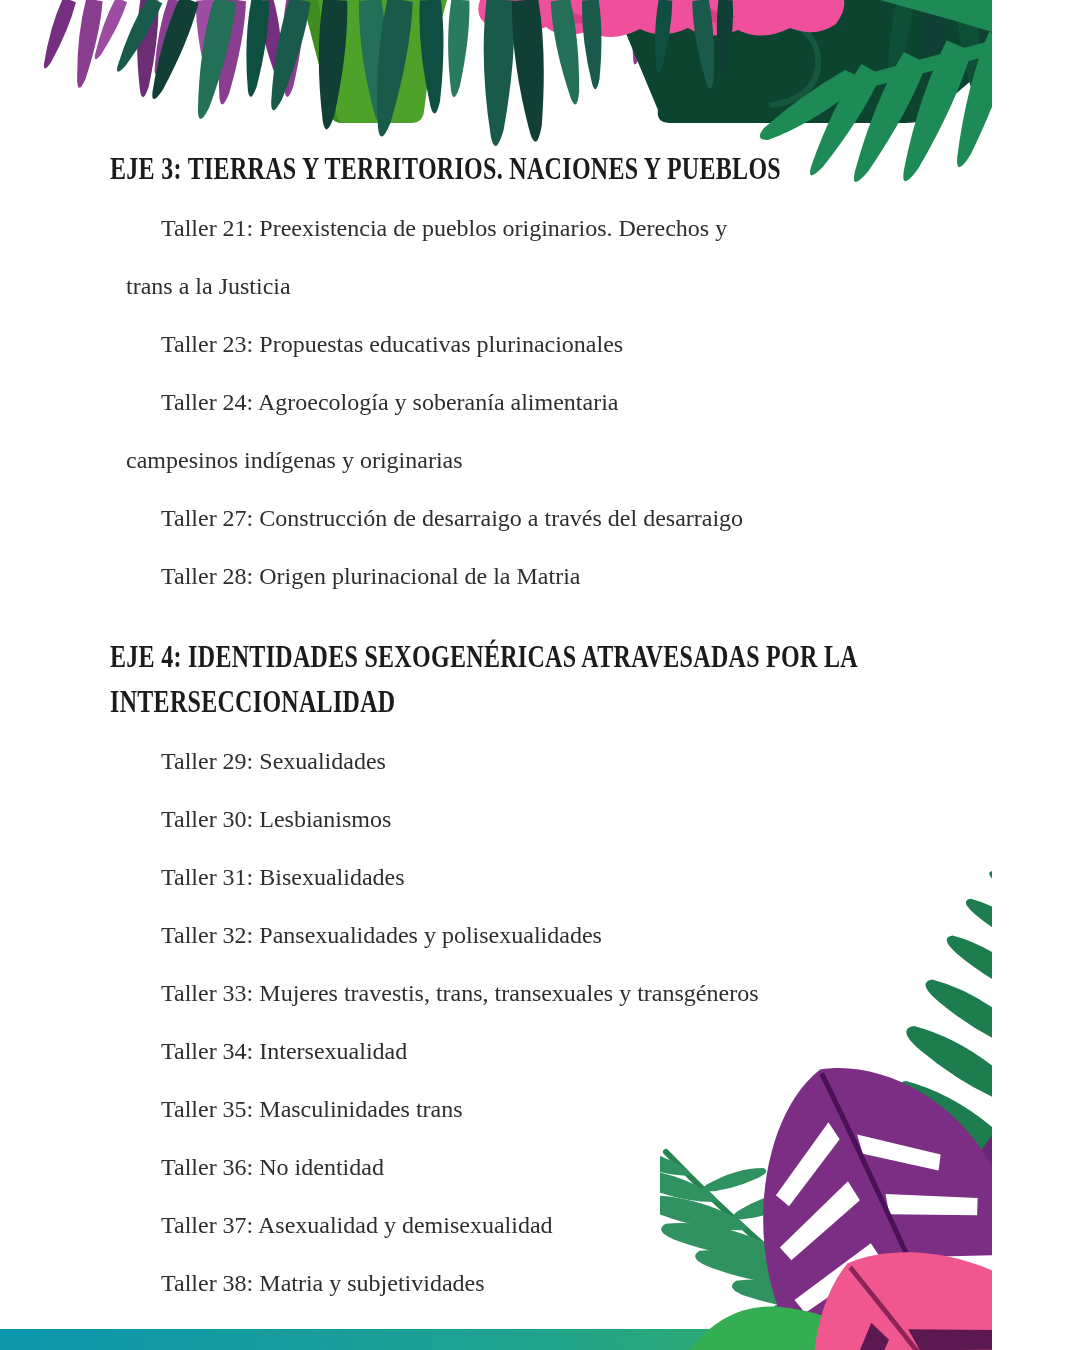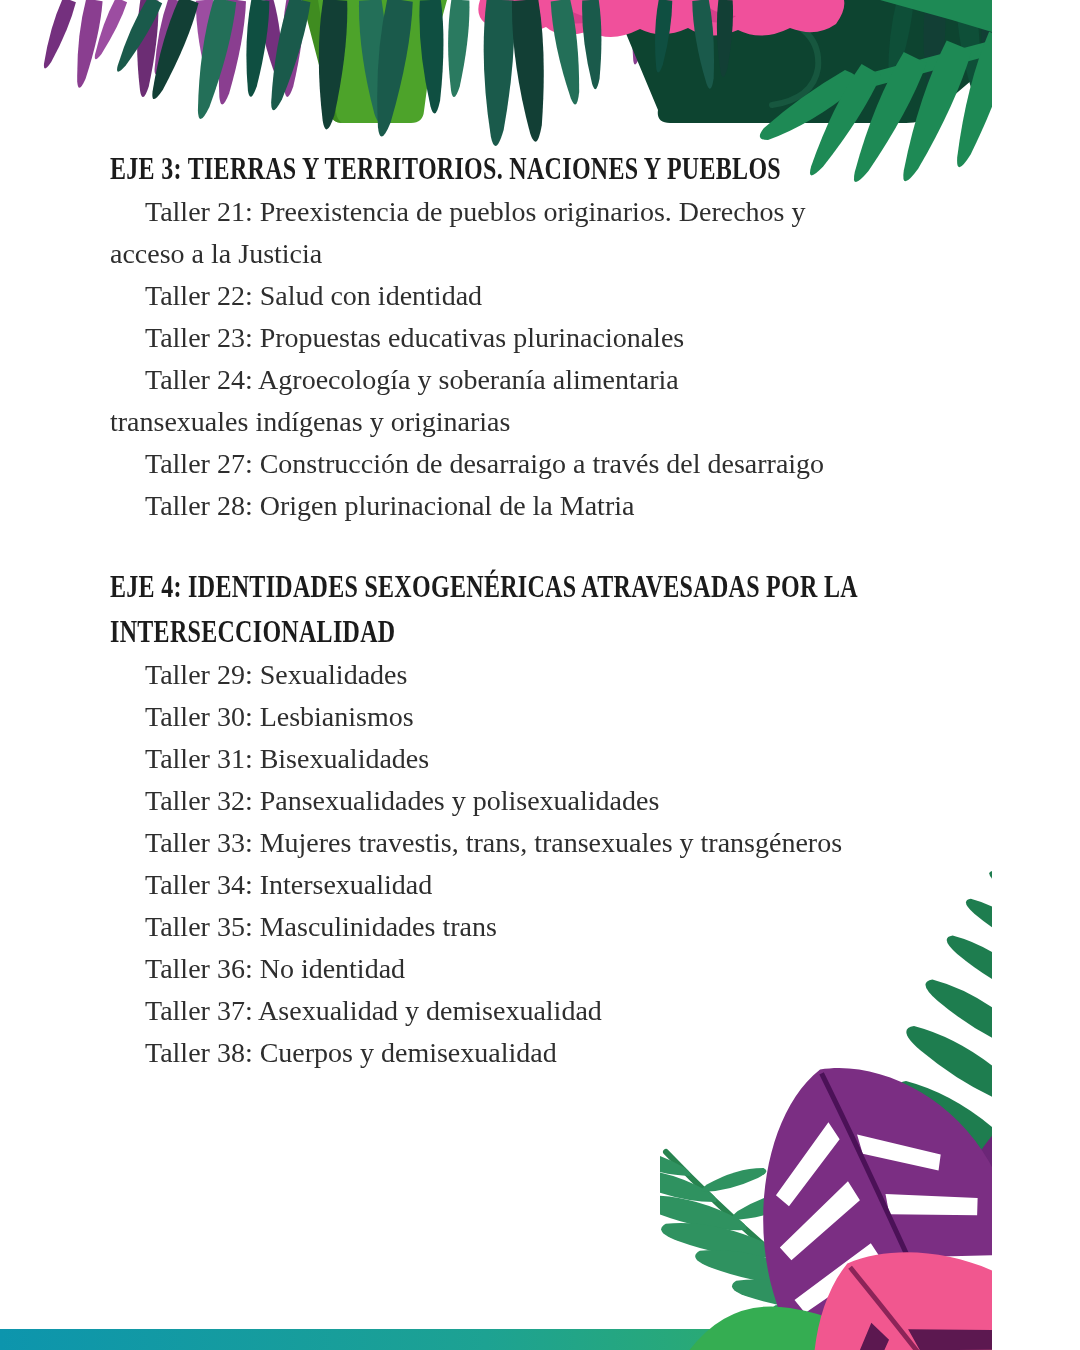--- a/index.html
+++ b/index.html
@@ -14,21 +14,21 @@
     position:absolute;left:0;bottom:0;width:1080px;height:21px;z-index:2;
     background:linear-gradient(90deg,#0d95ad 0%,#1da292 45%,#35b05c 85%,#3cb54a 100%);
   }
   .content{position:absolute;left:110px;top:146px;width:880px;z-index:5;}
   .h-row{height:45px;line-height:45px;white-space:nowrap;}
   .h-line{
     display:inline-block;transform:scaleX(0.75);transform-origin:0 50%;
     font-weight:bold;font-size:32px;color:#1b1b1b;letter-spacing:0.4px;white-space:nowrap;
   }
   .item-line{
-    margin:0;font-size:28px;line-height:42px;color:#2e2e2e;white-space:nowrap;
+    margin:16px;font-size:24px;line-height:42px;color:#2e2e2e;white-space:nowrap;
   }
   .first{padding-left:35px;}
   .cont{padding-left:0;}
   .sec2{margin-top:37px;}
 </style>
 </head>
 <body>
 
 <div class="page">
 
@@ -105,25 +105,24 @@
   </svg>
 
   <div class="content">
 
     <section>
       <div class="h-row">
         <span class="h-line">EJE 3: TIERRAS Y TERRITORIOS. NACIONES Y PUEBLOS</span>
       </div>
       <div>
         <p class="item-line first">Taller 21: Preexistencia de pueblos originarios. Derechos y</p>
-        <p class="item-line cont">acceso a la Justicia</p>
-        <p class="item-line first">Taller 22: Salud con identidad</p>
+        <p class="item-line cont">trans a la Justicia</p>
         <p class="item-line first">Taller 23: Propuestas educativas plurinacionales</p>
         <p class="item-line first">Taller 24: Agroecología y soberanía alimentaria</p>
-        <p class="item-line cont">transexuales indígenas y originarias</p>
+        <p class="item-line cont">campesinos indígenas y originarias</p>
         <p class="item-line first">Taller 27: Construcción de desarraigo a través del desarraigo</p>
         <p class="item-line first">Taller 28: Origen plurinacional de la Matria</p>
       </div>
     </section>
 
     <section class="sec2">
       <div class="h-row">
         <span class="h-line">EJE 4: IDENTIDADES SEXOGENÉRICAS ATRAVESADAS POR LA</span>
       </div>
       <div class="h-row">
@@ -132,21 +131,21 @@
       <div>
         <p class="item-line first">Taller 29: Sexualidades</p>
         <p class="item-line first">Taller 30: Lesbianismos</p>
         <p class="item-line first">Taller 31: Bisexualidades</p>
         <p class="item-line first">Taller 32: Pansexualidades y polisexualidades</p>
         <p class="item-line first">Taller 33: Mujeres travestis, trans, transexuales y transgéneros</p>
         <p class="item-line first">Taller 34: Intersexualidad</p>
         <p class="item-line first">Taller 35: Masculinidades trans</p>
         <p class="item-line first">Taller 36: No identidad</p>
         <p class="item-line first">Taller 37: Asexualidad y demisexualidad</p>
-        <p class="item-line first">Taller 38: Cuerpos y demisexualidad</p>
+        <p class="item-line first">Taller 38: Matria y subjetividades</p>
       </div>
     </section>
 
   </div>
 
   <div class="footer-bar"></div>
 
   <svg class="deco-bottom" viewBox="660 850 420 500" xmlns="http://www.w3.org/2000/svg">
     <defs>
       <path id="leaflet" d="M0,0 Q-36,-10 -72,-40 Q-88,-54 -76,-56 Q-38,-46 -4,-12 Q3,-3 0,0 Z"></path>

